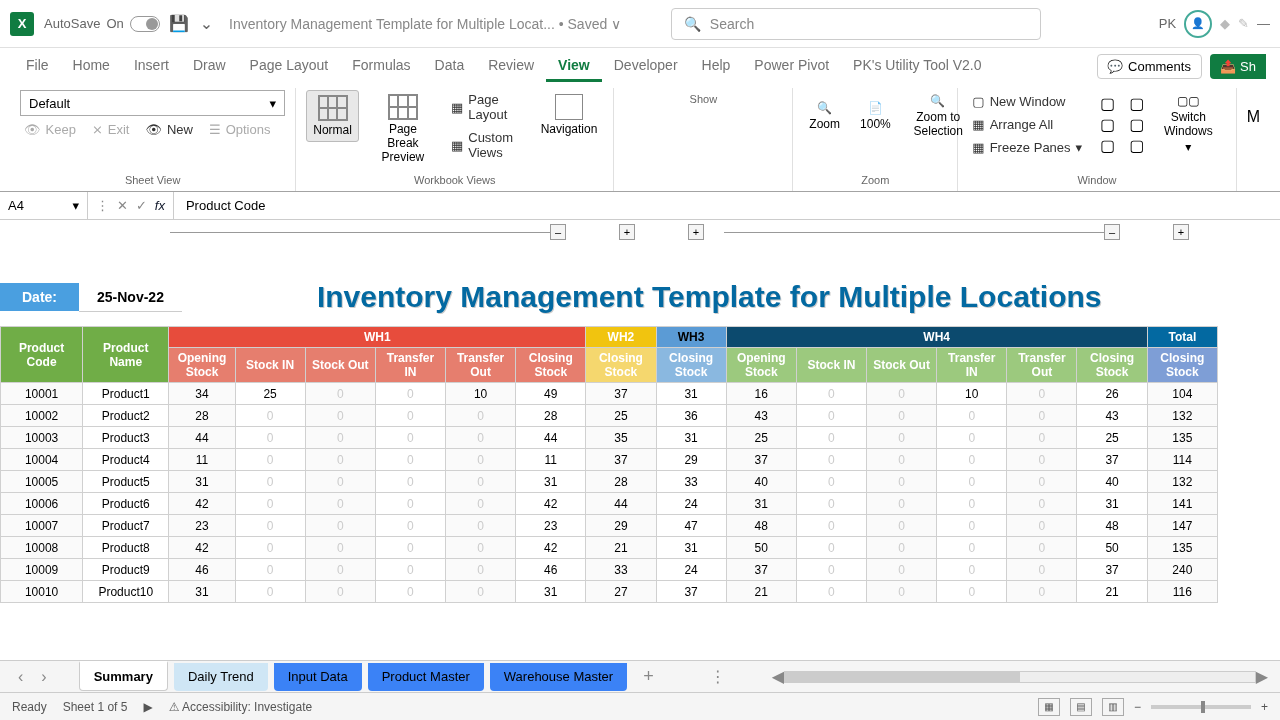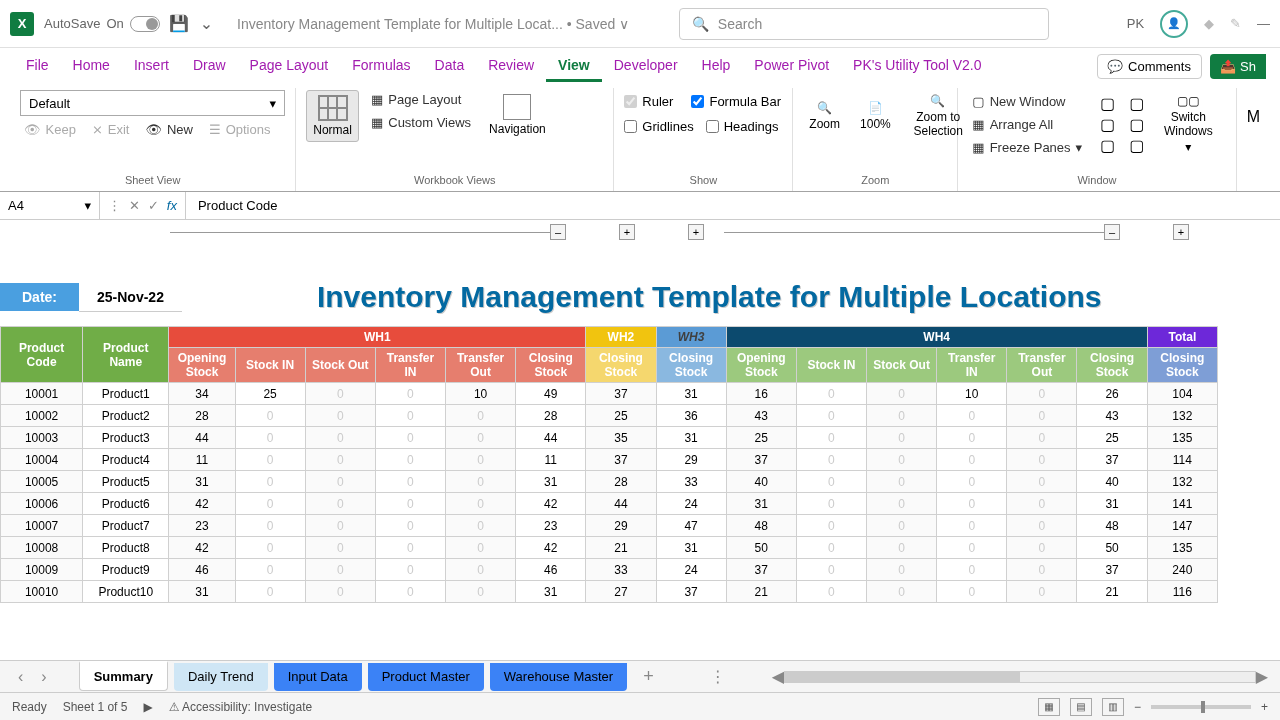--- a/index.html
+++ b/index.html
@@ -5,28 +5,28 @@
 * { margin: 0; padding: 0; box-sizing: border-box; font-family: "Segoe UI", Arial, sans-serif; }
 body { width: 1280px; height: 720px; background: #fff; overflow: hidden; position: relative; }
 
 
 .titlebar { height: 48px; background: #fff; display: flex; align-items: center; padding: 0 10px; gap: 10px; border-bottom: 1px solid #e0e0e0; }
 .excel-icon { width: 24px; height: 24px; background: #107c41; border-radius: 3px; display: flex; align-items: center; justify-content: center; color: #fff; font-weight: bold; font-size: 13px; }
 .autosave { display: flex; align-items: center; gap: 6px; color: #666; font-size: 13px; }
 .toggle { width: 30px; height: 16px; border: 1px solid #999; border-radius: 10px; position: relative; }
 .toggle::after { content: ''; width: 12px; height: 12px; background: #999; border-radius: 50%; position: absolute; right: 1px; top: 1px; }
 .qs-icon { color: #666; font-size: 16px; }
-.doc-title { color: #888; font-size: 14px; margin-left: 14px; }
+.doc-title { color: #888; font-size: 14px; margin-left: 6px; }
 .searchbox { flex: 0 0 370px; margin-left: 40px; height: 32px; border: 1px solid #ccc; border-radius: 4px; display: flex; align-items: center; padding: 0 12px; color: #888; gap: 8px; font-size: 14px; }
-.title-right { margin-left: auto; display: flex; align-items: center; gap: 16px; color: #666; font-size: 13px; }
+.title-right { margin-left: auto; display: flex; align-items: center; gap: 8px; color: #666; font-size: 13px; }
 .user-badge { width: 28px; height: 28px; border-radius: 50%; border: 2px solid #4a9; display: flex; align-items: center; justify-content: center; font-size: 11px; }
 
 
 .ribbon-tabs { height: 36px; display: flex; align-items: center; padding: 0 14px; gap: 2px; position: relative; }
-.ribbon-tab { padding: 6px 12px; font-size: 14px; color: #a21caf; cursor: pointer; }
+.ribbon-tab { padding: 6px 12px; font-size: 14px; color: #737373; cursor: pointer; }
 .ribbon-tab.active { border-bottom: 3px solid #107c41; color: #107c41; font-weight: 600; }
 .ribbon-right { margin-left: auto; display: flex; gap: 8px; }
 .comments-btn { border: 1px solid #ccc; border-radius: 4px; padding: 4px 10px; font-size: 13px; display: flex; align-items: center; gap: 4px; }
 .share-btn { background: #107c41; color: #fff; border-radius: 4px 0 0 4px; padding: 4px 10px; font-size: 13px; display: flex; align-items: center; gap: 4px; }
 
 
 .ribbon { height: 108px; border-bottom: 1px solid #a3a3a3; display: flex; padding: 4px 10px 0; background: #fff; }
 .ribbon-group { border-right: 1px solid #e0e0e0; padding: 2px 10px; display: flex; flex-direction: column; justify-content: space-between; }
 .ribbon-group-label { text-align: center; font-size: 11px; color: #666; padding: 3px 0; }
 .ribbon-col { display: flex; flex-direction: column; gap: 4px; }
@@ -36,23 +36,23 @@
 .ribbon-big { display: flex; flex-direction: column; align-items: center; gap: 2px; font-size: 12px; padding: 4px 6px; text-align: center; }
 .ribbon-big.active { background: #e8e8e8; border: 1px solid #bbb; border-radius: 3px; }
 .grid-ico { width: 30px; height: 26px; border: 1px solid #888; display: grid; grid-template-columns: 1fr 1fr 1fr; grid-template-rows: 1fr 1fr; }
 .grid-ico span { border: 0.5px solid #888; }
 .dropdown-default { width: 265px; height: 26px; border: 1px solid #aaa; display: flex; align-items: center; padding: 0 8px; font-size: 13px; justify-content: space-between; }
 .chk { display: flex; align-items: center; gap: 5px; font-size: 13px; }
 .chk input { width: 13px; height: 13px; }
 
 
 .formula-bar { height: 28px; border-bottom: 1px solid #ccc; display: flex; align-items: center; }
-.namebox { width: 100px; border-right: 1px solid #ccc; padding: 0 8px; font-size: 13px; display: flex; align-items: center; justify-content: space-between; height: 100%; }
+.namebox { width: 88px; border-right: 1px solid #ccc; padding: 0 8px; font-size: 13px; display: flex; align-items: center; justify-content: space-between; height: 100%; }
 .fb-icons { display: flex; gap: 8px; padding: 0 8px; color: #888; font-size: 13px; border-right: 1px solid #ccc; height: 100%; align-items: center; }
-.fb-icons .fx { font-style: italic; color: #0369a1; }
+.fb-icons .fx { font-style: italic; color: #0f172a; }
 .formula-input { flex: 1; padding: 0 12px; font-size: 13px; }
 
 
 .outline-row { height: 24px; display: flex; align-items: center; padding-left: 170px; position: relative; }
 .outline-btn { width: 16px; height: 16px; border: 1px solid #999; font-size: 11px; display: flex; align-items: center; justify-content: center; background: #f5f5f5; cursor: pointer; }
 .outline-line { height: 1px; background: #999; }
 
 
 .sheet { position: absolute; top: 260px; left: 0; right: 0; }
 .sheet-header { display: flex; align-items: center; margin-bottom: 12px; }
@@ -60,25 +60,25 @@
 .date-value { padding: 6px 18px; font-size: 14px; font-weight: 600; border-bottom: 1px solid #ccc; }
 .big-title { color: #0369a1; font-size: 30px; font-weight: bold; margin-left: 135px; text-shadow: 1px 1px 0 #ccc; }
 
 .data-table { border-collapse: collapse; font-size: 12px; width: 1218px; table-layout: fixed; }
 .data-table th, .data-table td { border: 1px solid #d0d0d0; padding: 3px 4px; text-align: center; overflow: hidden; }
 .hdr-prod { background: #70ad47; color: #fff; font-weight: 600; }
 .hdr-wh1 { background: #e74c3c; color: #fff; font-weight: bold; }
 .hdr-wh1-sub { background: #e67e6e; color: #fff; font-weight: 600; }
 .hdr-wh2 { background: #f1c40f; color: #fff; font-weight: bold; }
 .hdr-wh2-sub { background: #f5d76e; color: #fff; font-weight: 600; }
-.hdr-wh3 { background: #5b9bd5; color: #404040; font-weight: bold; font-style: italic; }
+.hdr-wh3 { background: #5b9bd5; color: #000000; font-weight: bold; }
 .hdr-wh3-sub { background: #8ab8e0; color: #fff; font-weight: 600; }
 .hdr-wh4 { background: #0c4a6e; color: #fff; font-weight: bold; }
 .hdr-wh4-sub { background: #9cc97e; color: #fff; font-weight: 600; }
-.hdr-total { background: #6d28d9; color: #fff; font-weight: bold; }
+.hdr-total { background: #0369a1; color: #fff; font-weight: bold; }
 .hdr-total-sub { background: #7e9ed6; color: #fff; font-weight: 600; }
 .data-table td { background: #fff; height: 22px; }
 .data-table td:nth-child(odd) { background: #fafafa; }
 .zero { color: #ccc; }
 
 
 .sheet-tabs { position: absolute; bottom: 28px; left: 0; right: 0; height: 32px; border-top: 1px solid #ccc; display: flex; align-items: center; padding: 0 12px; gap: 6px; background: #f5f5f5; }
 .nav-arrow { color: #888; padding: 0 6px; cursor: pointer; }
 .sheet-tab { padding: 6px 14px; font-size: 13px; border-radius: 0 0 4px 4px; cursor: pointer; }
 .sheet-tab.active { background: #fff; font-weight: 600; border: 1px solid #ccc; border-top: 2px solid #fff; margin-top: -2px; }
@@ -167,55 +167,44 @@
         <div class="grid-ico">
             <span></span>
             <span></span>
             <span></span>
             <span></span>
             <span></span>
             <span></span>
           </div>
         <span>Normal</span>
       </div>
+      <div class="ribbon-big">
+        <div class="grid-ico">
+            <span></span>
+            <span></span>
+            <span></span>
+            <span></span>
+            <span></span>
+            <span></span>
+          </div>
+        <span style="width:60px">Page Break Preview</span>
+      </div>
       <div class="ribbon-col">
         <div class="ribbon-item">▦ <span>Page Layout</span></div>
         <div class="ribbon-item">▦ <span>Custom Views</span></div>
       </div>
       <div class="ribbon-big">
         <div style="width:28px;height:26px;border:1px solid #888"></div>
         <span>Navigation</span>
       </div>
     </div>
     <div class="ribbon-group-label">Workbook Views</div>
   </div>
 
   <div class="ribbon-group" style="width:180px">
-    <div class="ribbon-col" style="gap:10px;padding-top:4px">
-      <div class="ribbon-row" style="gap:18px">
-        <label class="chk">
-            <input type="checkbox" checked="" disabled="" style=""> 
-            <span>Ruler</span>
-          </label>
-        <label class="chk">
-            <input type="checkbox" checked="" style=""> 
-            <span>Formula Bar</span>
-          </label>
-      </div>
-      <div class="ribbon-row" style="gap:12px">
-        <label class="chk">
-            <input type="checkbox" style=""> 
-            <span>Gridlines</span>
-          </label>
-        <label class="chk">
-            <input type="checkbox" style=""> 
-            <span>Headings</span>
-          </label>
-      </div>
-    </div>
     <div class="ribbon-group-label">Show</div>
   </div>
 
   <div class="ribbon-group" style="width:165px">
     <div class="ribbon-row">
       <div class="ribbon-big">🔍<span>Zoom</span></div>
       <div class="ribbon-big">📄<span>100%</span></div>
       <div class="ribbon-big">🔍<span style="width:55px">Zoom to Selection</span></div>
     </div>
     <div class="ribbon-group-label">Zoom</div>

